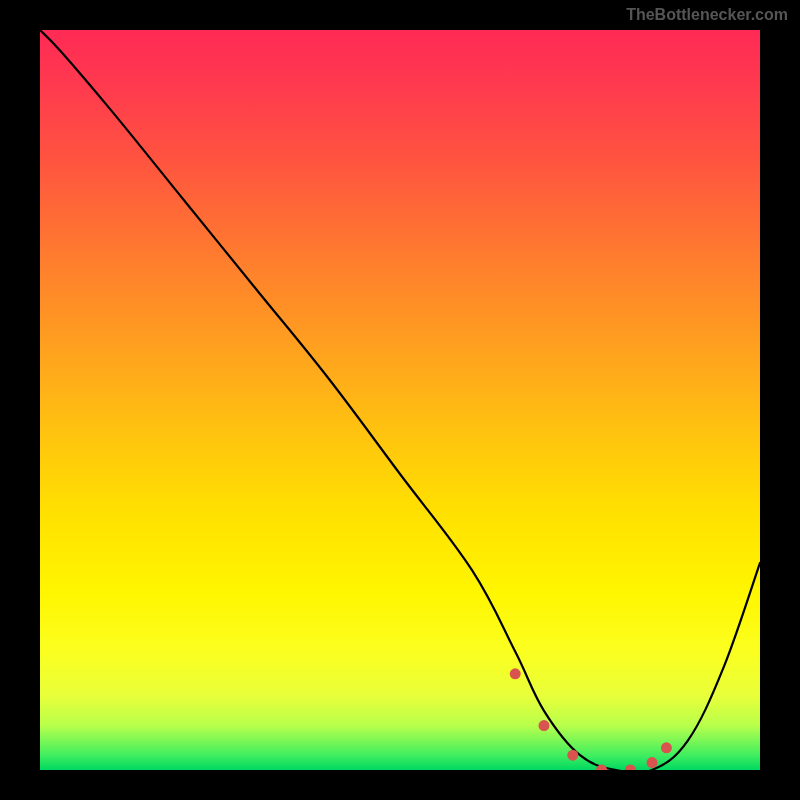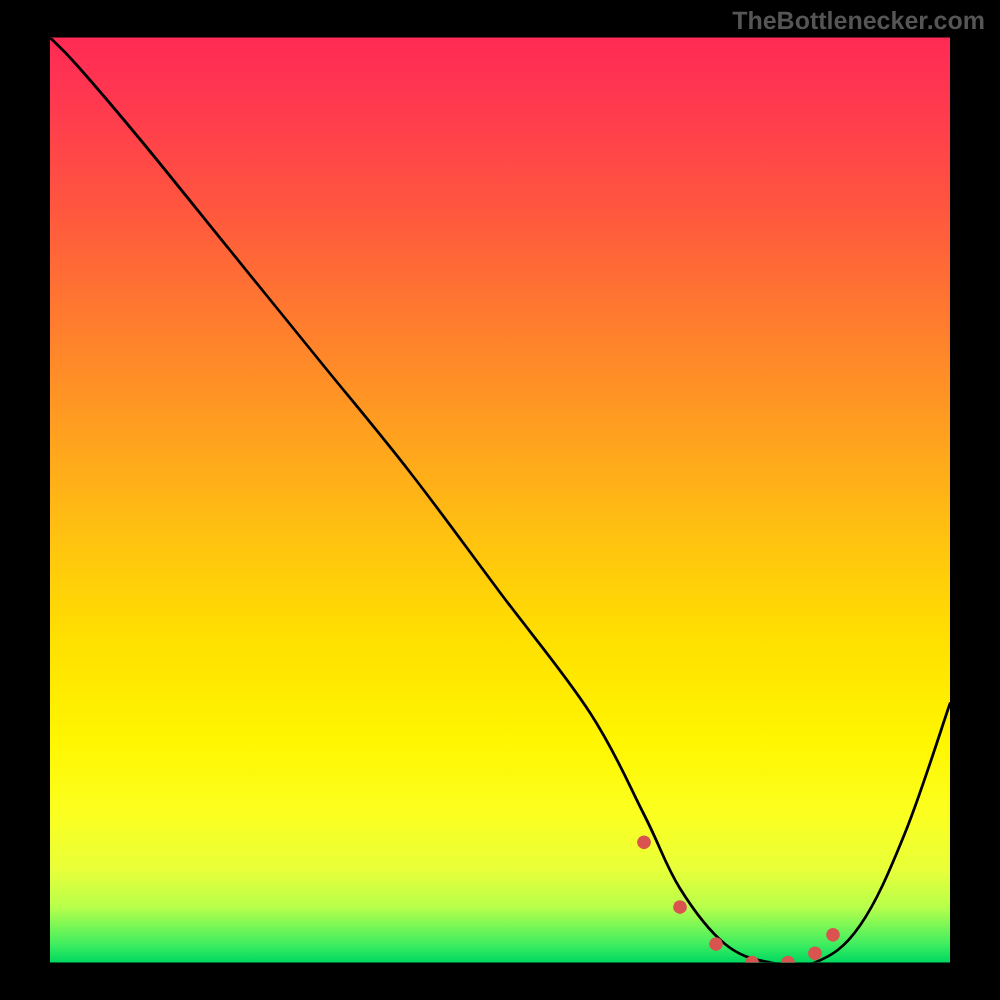--- a/index.html
+++ b/index.html
@@ -15,21 +15,21 @@
     position: relative;
     width: 800px;
     height: 800px;
     background: #000;
   }
   .watermark {
     position: absolute;
     top: 6px;
     right: 12px;
     color: #555;
-    font-size: 20px;
+    font-size: 16px;
     font-weight: bold;
     z-index: 10;
   }
   .plot-area {
     position: absolute;
     left: 40px;
     top: 30px;
     width: 720px;
     height: 740px;
   }

